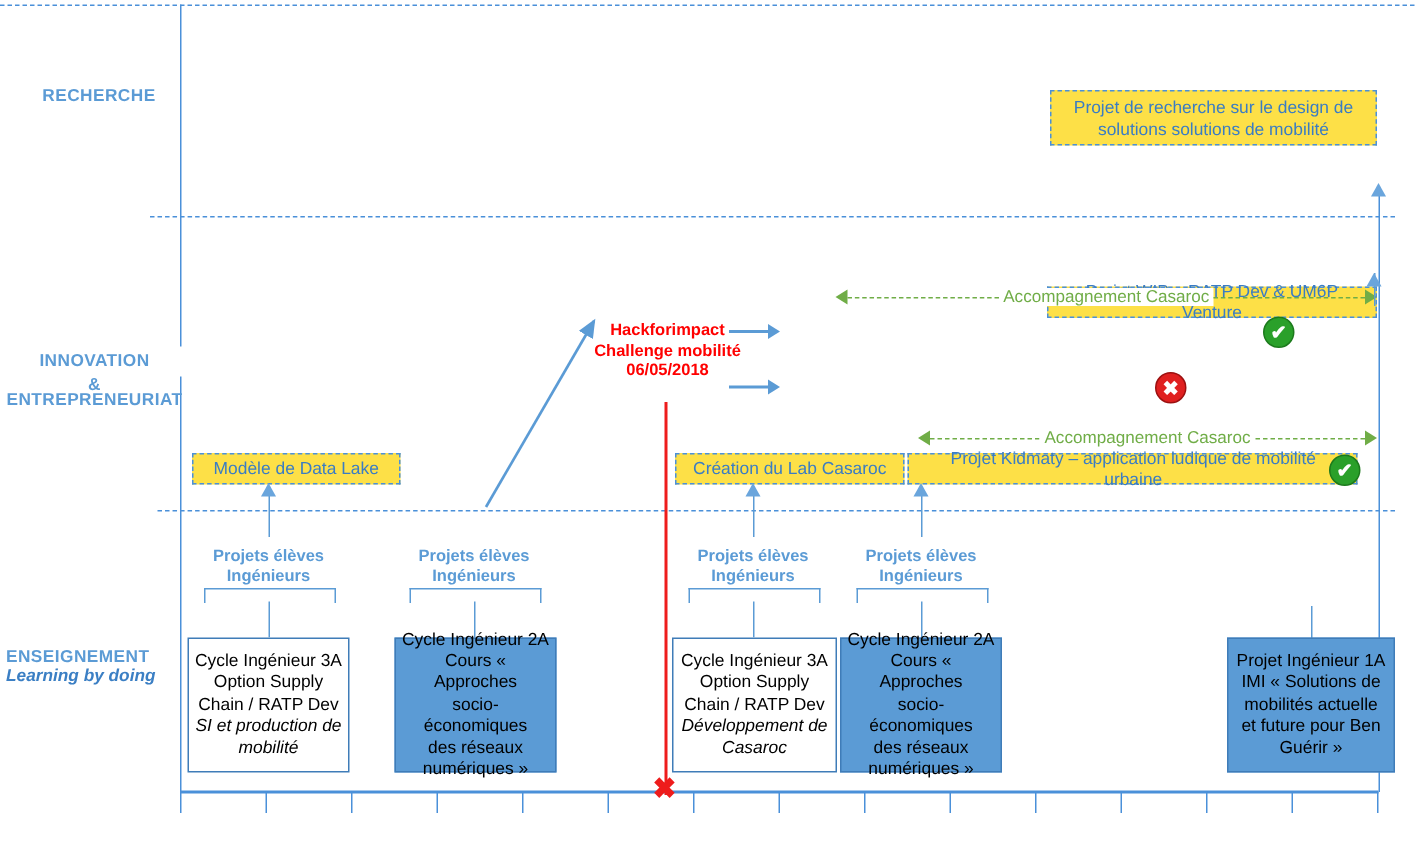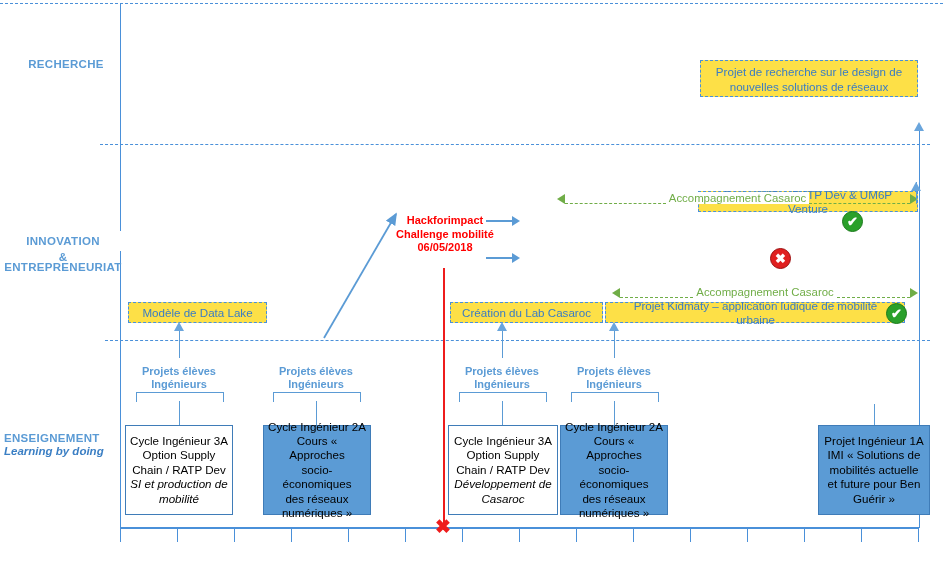--- a/index.html
+++ b/index.html
@@ -47,21 +47,21 @@
 
   
   .vconn{border-left:1.8px solid #5b9bd5;width:0;}
 
   
   .redline{border-left:2.4px solid #ee1c1c;width:0;}
   .redtext{color:#ff0000;font-weight:bold;font-size:11px;line-height:13.5px;text-align:center;}
   .redx{color:#ee1c1c;font-weight:bold;font-size:19px;line-height:19px;}
 
   
-  .acc-wrap{display:flex;align-items:flex-end;height:12px;}
+  .acc-wrap{display:flex;align-items:center;height:12px;}
   .acc-dash{flex:1;height:0;border-top:1.6px dashed #70ad47;}
   .acc-text{color:#70ad47;font-size:11.4px;white-space:nowrap;padding:0 3px;background:#ffffff;}
   .acc-head-l{width:0;height:0;border-top:5px solid transparent;border-bottom:5px solid transparent;border-right:8px solid #70ad47;}
   .acc-head-r{width:0;height:0;border-top:5px solid transparent;border-bottom:5px solid transparent;border-left:8px solid #70ad47;}
 
   
   .badge{width:19px;height:19px;border-radius:50%;display:flex;align-items:center;justify-content:center;
          color:#fff;font-size:13px;font-weight:bold;line-height:19px;}
   .badge.ok{background:#2aa02a;border:1.5px solid #1c7a1c;}
   .badge.ko{background:#e02020;border:1.5px solid #9c1010;}
@@ -113,21 +113,21 @@
   <div class="abs cat-text" style="left:0px;top:250px;width:126px;">&amp;</div>
   <div class="abs cat-text" style="left:0px;top:260px;width:126px;">ENTREPRENEURIAT</div>
 
   <div class="abs catbox" style="left:4px;top:404px;width:112px;height:60px;align-items:flex-start;padding-top:10px;">
     <div class="cat-text">ENSEIGNEMENT</div>
     <div class="cat-sub">Learning by doing</div>
   </div>
 
   <div class="abs pbox two" style="left:700px;top:60px;width:218px;height:37px;flex-direction:column;">
     <span>Projet de recherche sur le design de</span>
-    <span>nouvelles solutions de réseaux</span>
+    <span>solutions solutions de mobilité</span>
   </div>
 
   <div class="abs pbox" style="left:698px;top:161px;width:220px;height:21px;margin-top:30px;">
     <span>Projet WIP – RATP Dev &amp; UM6P Venture</span>
   </div>
 
   <div class="abs acc-wrap" style="left:557px;top:192px;width:361px;">
     <div class="acc-head-l"></div>
     <div class="acc-dash"></div>
     <div class="acc-text">Accompagnement Casaroc</div>

